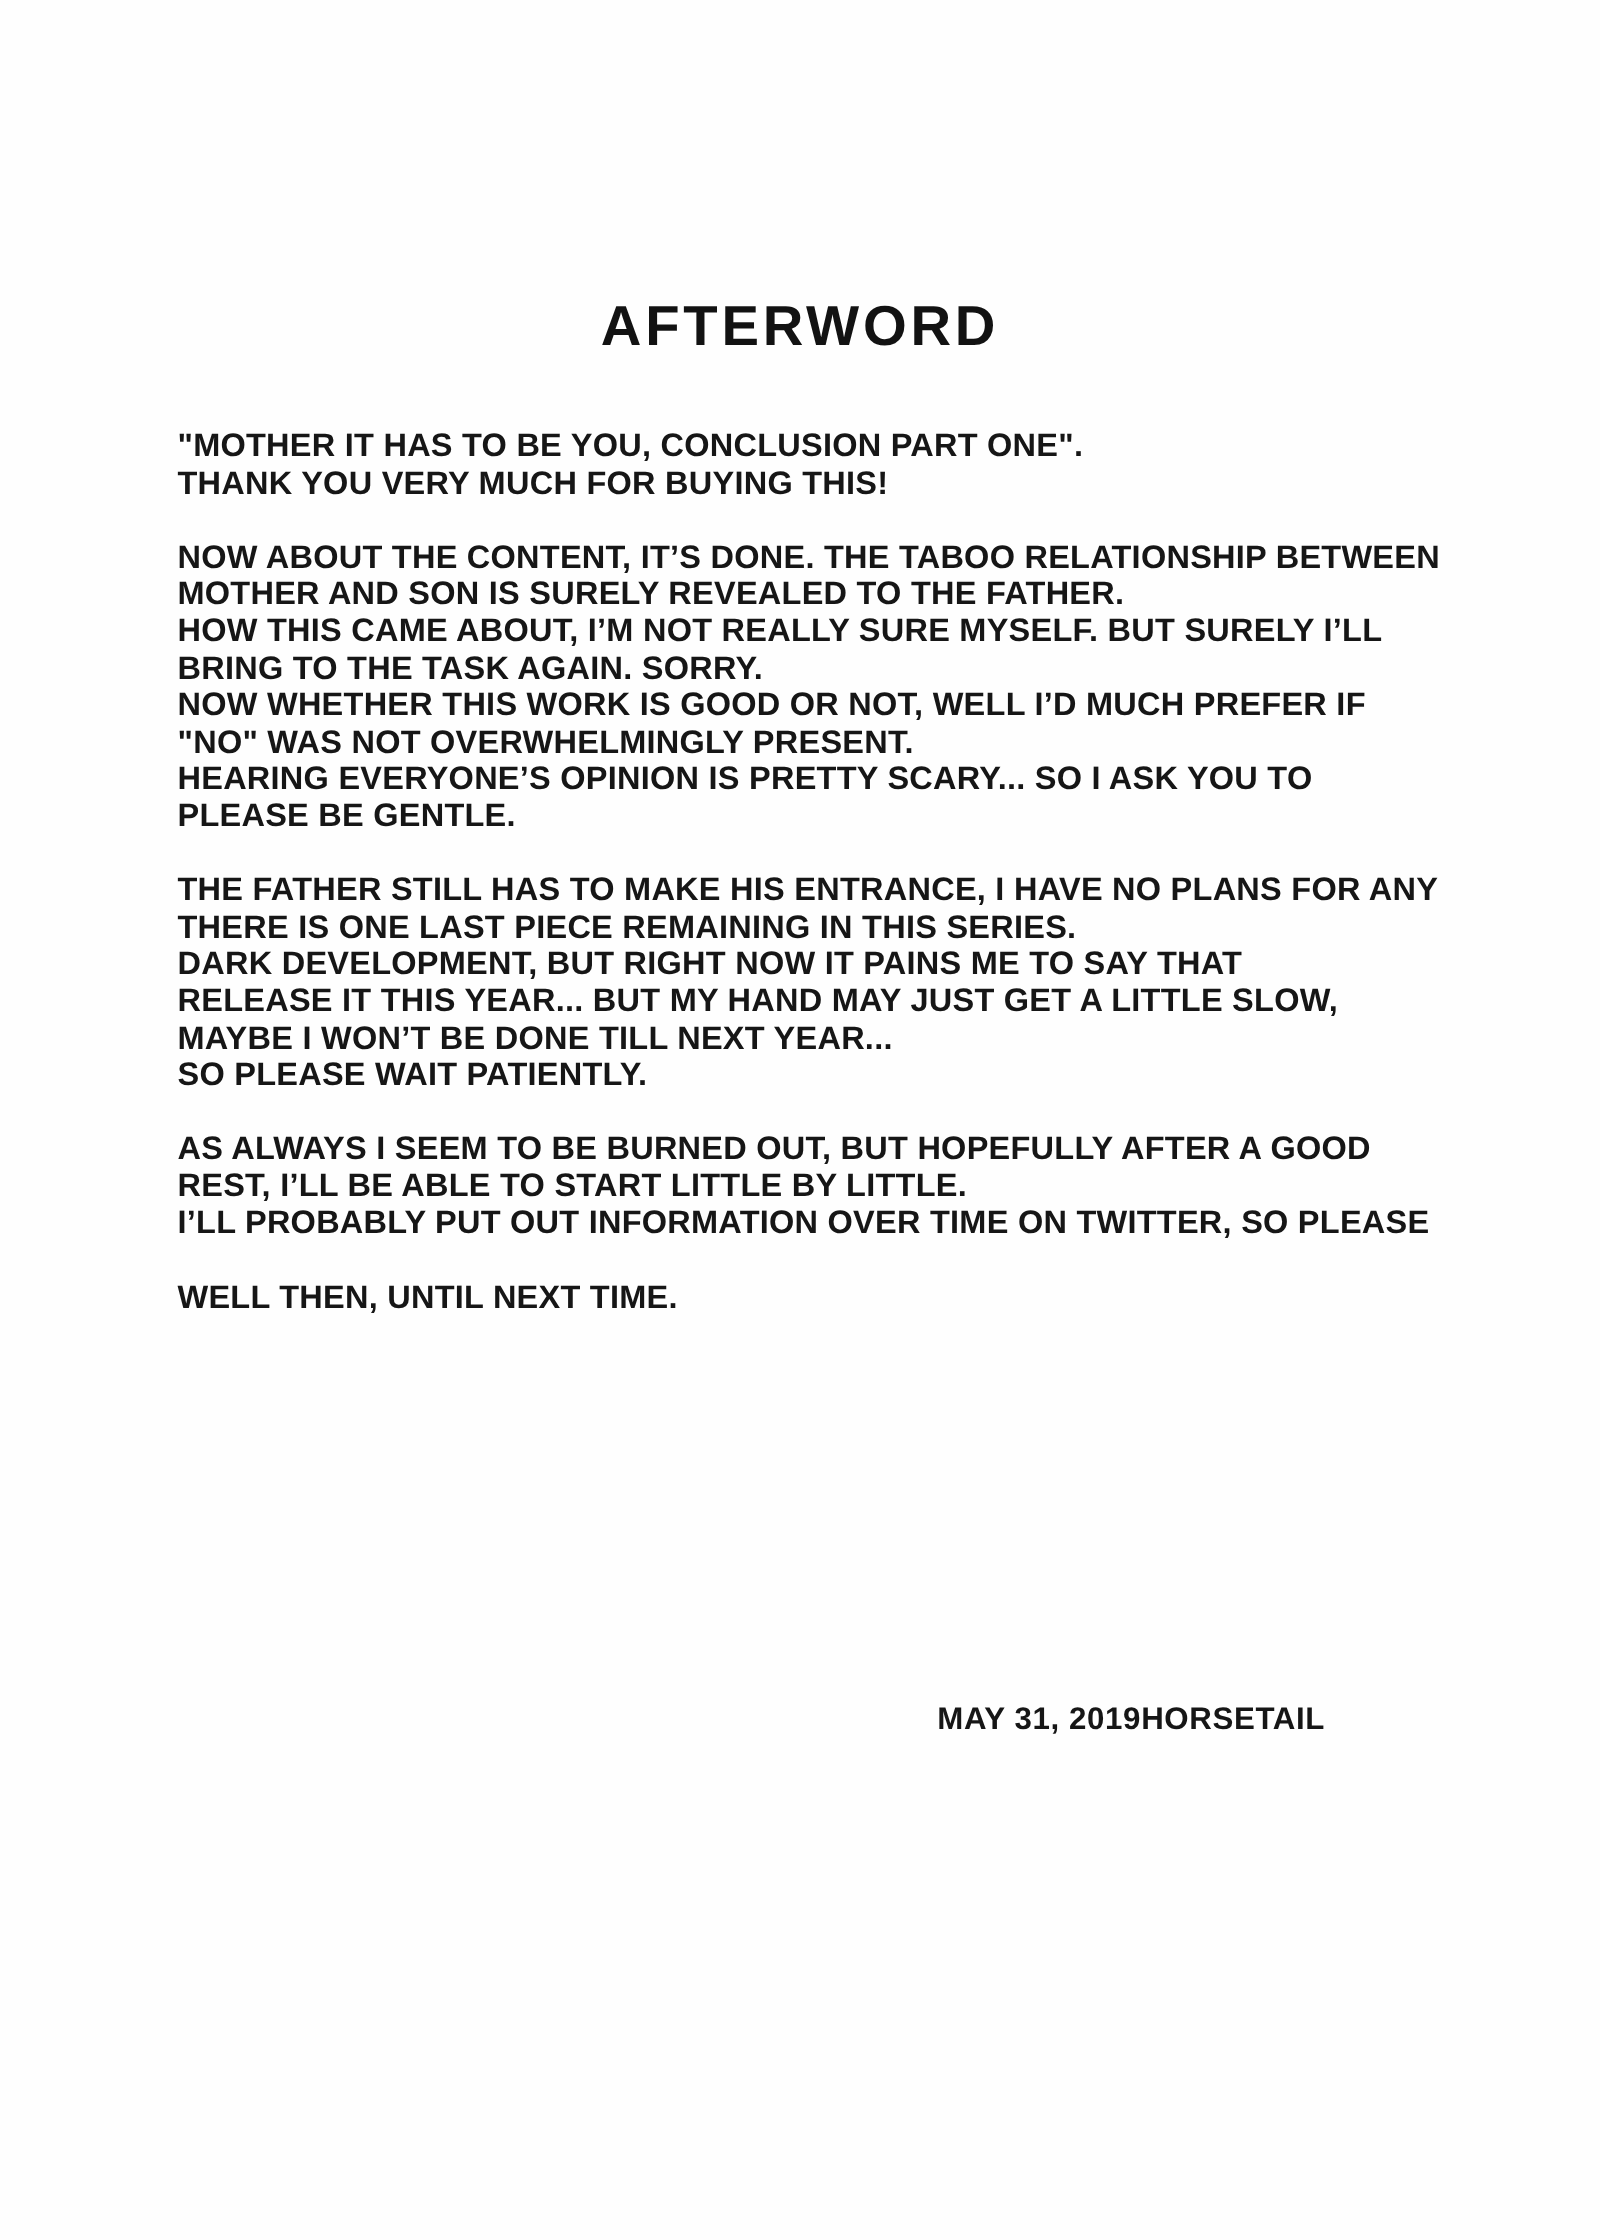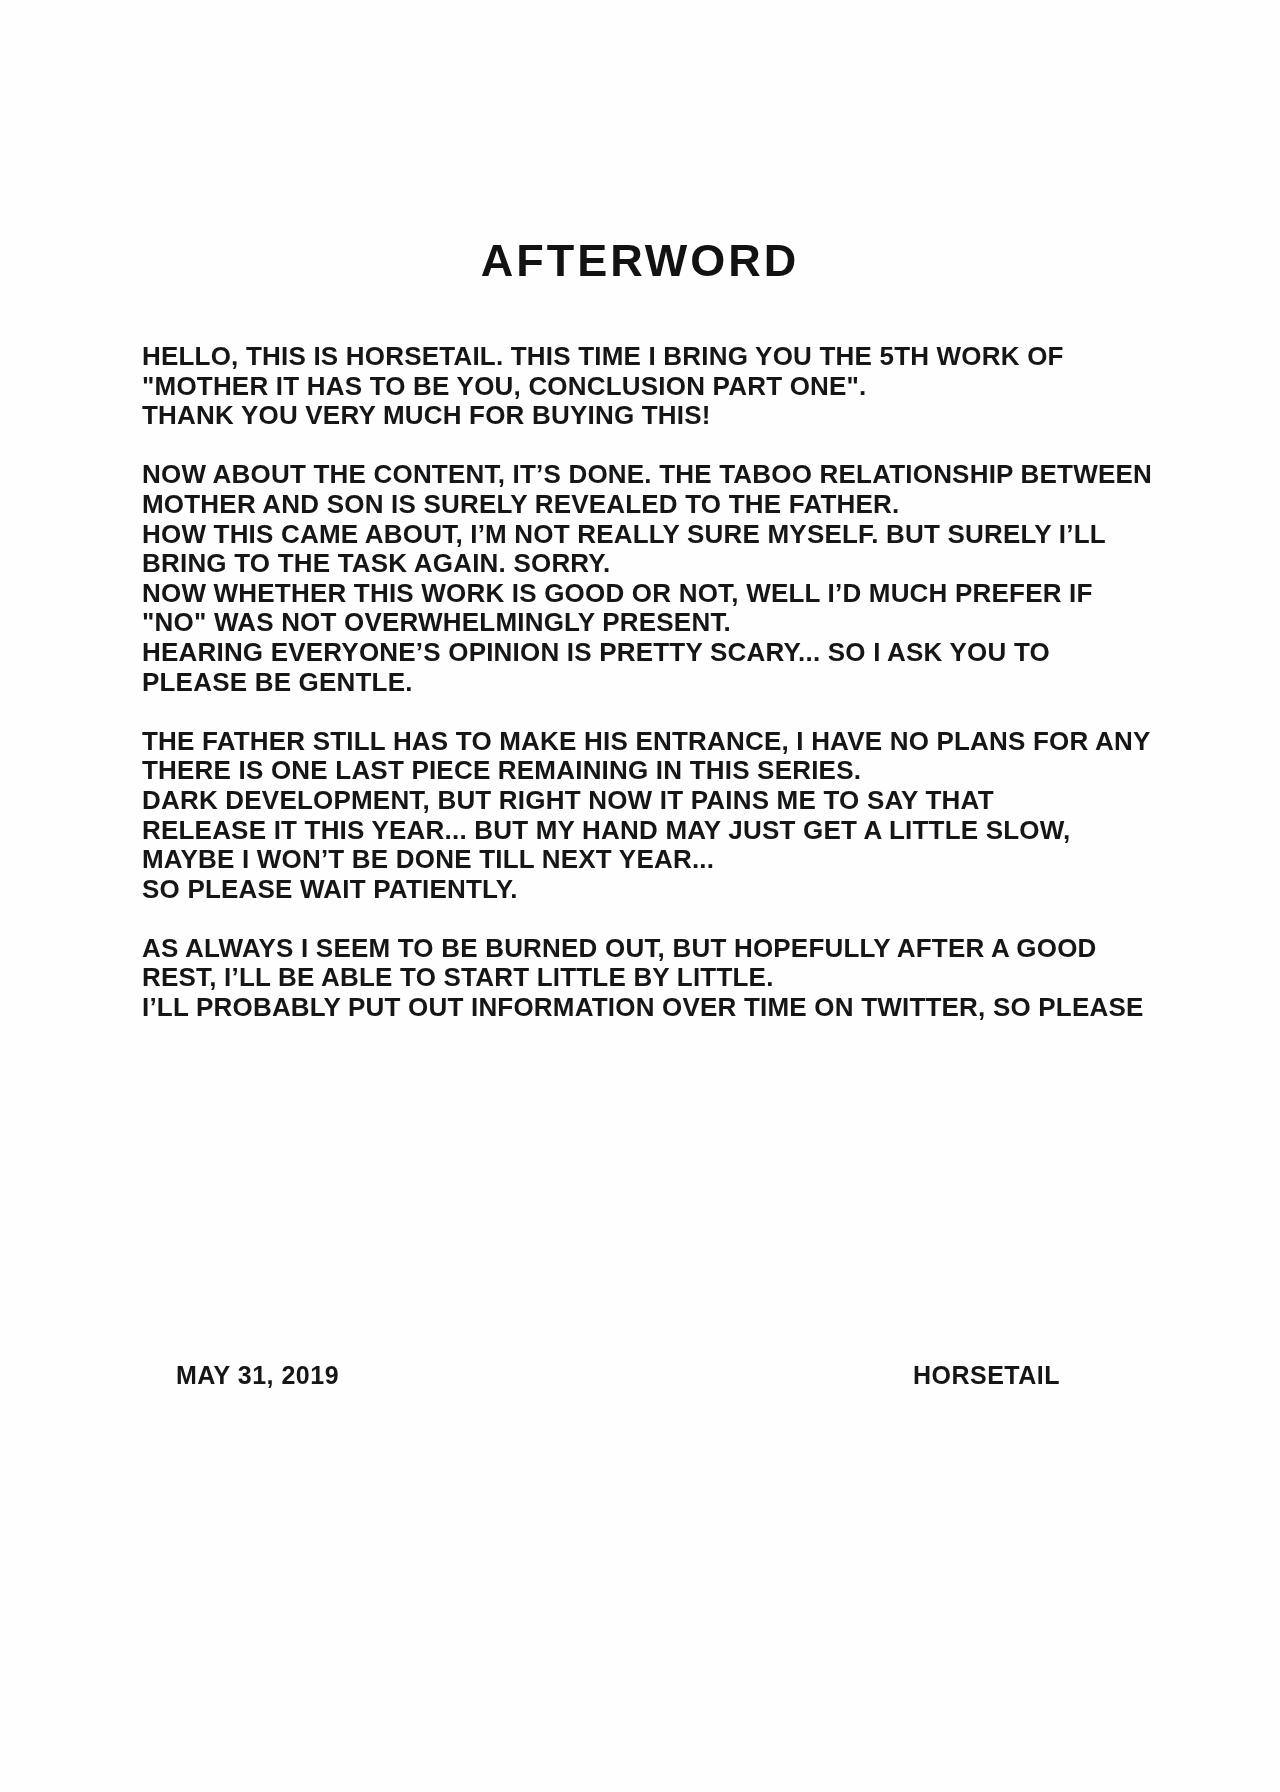--- a/index.html
+++ b/index.html
@@ -42,35 +42,34 @@
   }
   .line {
     white-space: nowrap;
   }
   .footer {
     position: absolute;
     top: 1360px;
     left: 176px;
     right: 220px;
     display: flex;
-    justify-content: space-between;
+    justify-content: flex-end;
     font-size: 25px;
     line-height: 30px;
     letter-spacing: 0.5px;
   }
 </style>
 </head>
 <body>
 
 <div class="page">
   <h1 class="title">AFTERWORD</h1>
 
   <div class="body-text">
       <div class="paragraph">
-        <div class="line">HELLO, THIS IS HORSETAIL. THIS TIME I BRING YOU THE 5TH WORK OF</div>
         <div class="line">"MOTHER IT HAS TO BE YOU, CONCLUSION PART ONE".</div>
         <div class="line">THANK YOU VERY MUCH FOR BUYING THIS!</div>
       </div>
       <div class="paragraph">
         <div class="line">NOW ABOUT THE CONTENT, IT’S DONE. THE TABOO RELATIONSHIP BETWEEN</div>
         <div class="line">MOTHER AND SON IS SURELY REVEALED TO THE FATHER.</div>
         <div class="line">HOW THIS CAME ABOUT, I’M NOT REALLY SURE MYSELF. BUT SURELY I’LL</div>
         <div class="line">BRING TO THE TASK AGAIN. SORRY.</div>
         <div class="line">NOW WHETHER THIS WORK IS GOOD OR NOT, WELL I’D MUCH PREFER IF</div>
         <div class="line">"NO" WAS NOT OVERWHELMINGLY PRESENT.</div>
@@ -83,19 +82,22 @@
         <div class="line">DARK DEVELOPMENT, BUT RIGHT NOW IT PAINS ME TO SAY THAT</div>
         <div class="line">RELEASE IT THIS YEAR... BUT MY HAND MAY JUST GET A LITTLE SLOW,</div>
         <div class="line">MAYBE I WON’T BE DONE TILL NEXT YEAR...</div>
         <div class="line">SO PLEASE WAIT PATIENTLY.</div>
       </div>
       <div class="paragraph">
         <div class="line">AS ALWAYS I SEEM TO BE BURNED OUT, BUT HOPEFULLY AFTER A GOOD</div>
         <div class="line">REST, I’LL BE ABLE TO START LITTLE BY LITTLE.</div>
         <div class="line">I’LL PROBABLY PUT OUT INFORMATION OVER TIME ON TWITTER, SO PLEASE</div>
       </div>
+      <div class="paragraph">
+        <div class="line">WELL THEN, UNTIL NEXT TIME.</div>
+      </div>
     </div>
 
   <div class="footer">
     <span class="footer-date">MAY 31, 2019</span>
     <span class="footer-author">HORSETAIL</span>
   </div>
 </div>
 
 </body></html>

